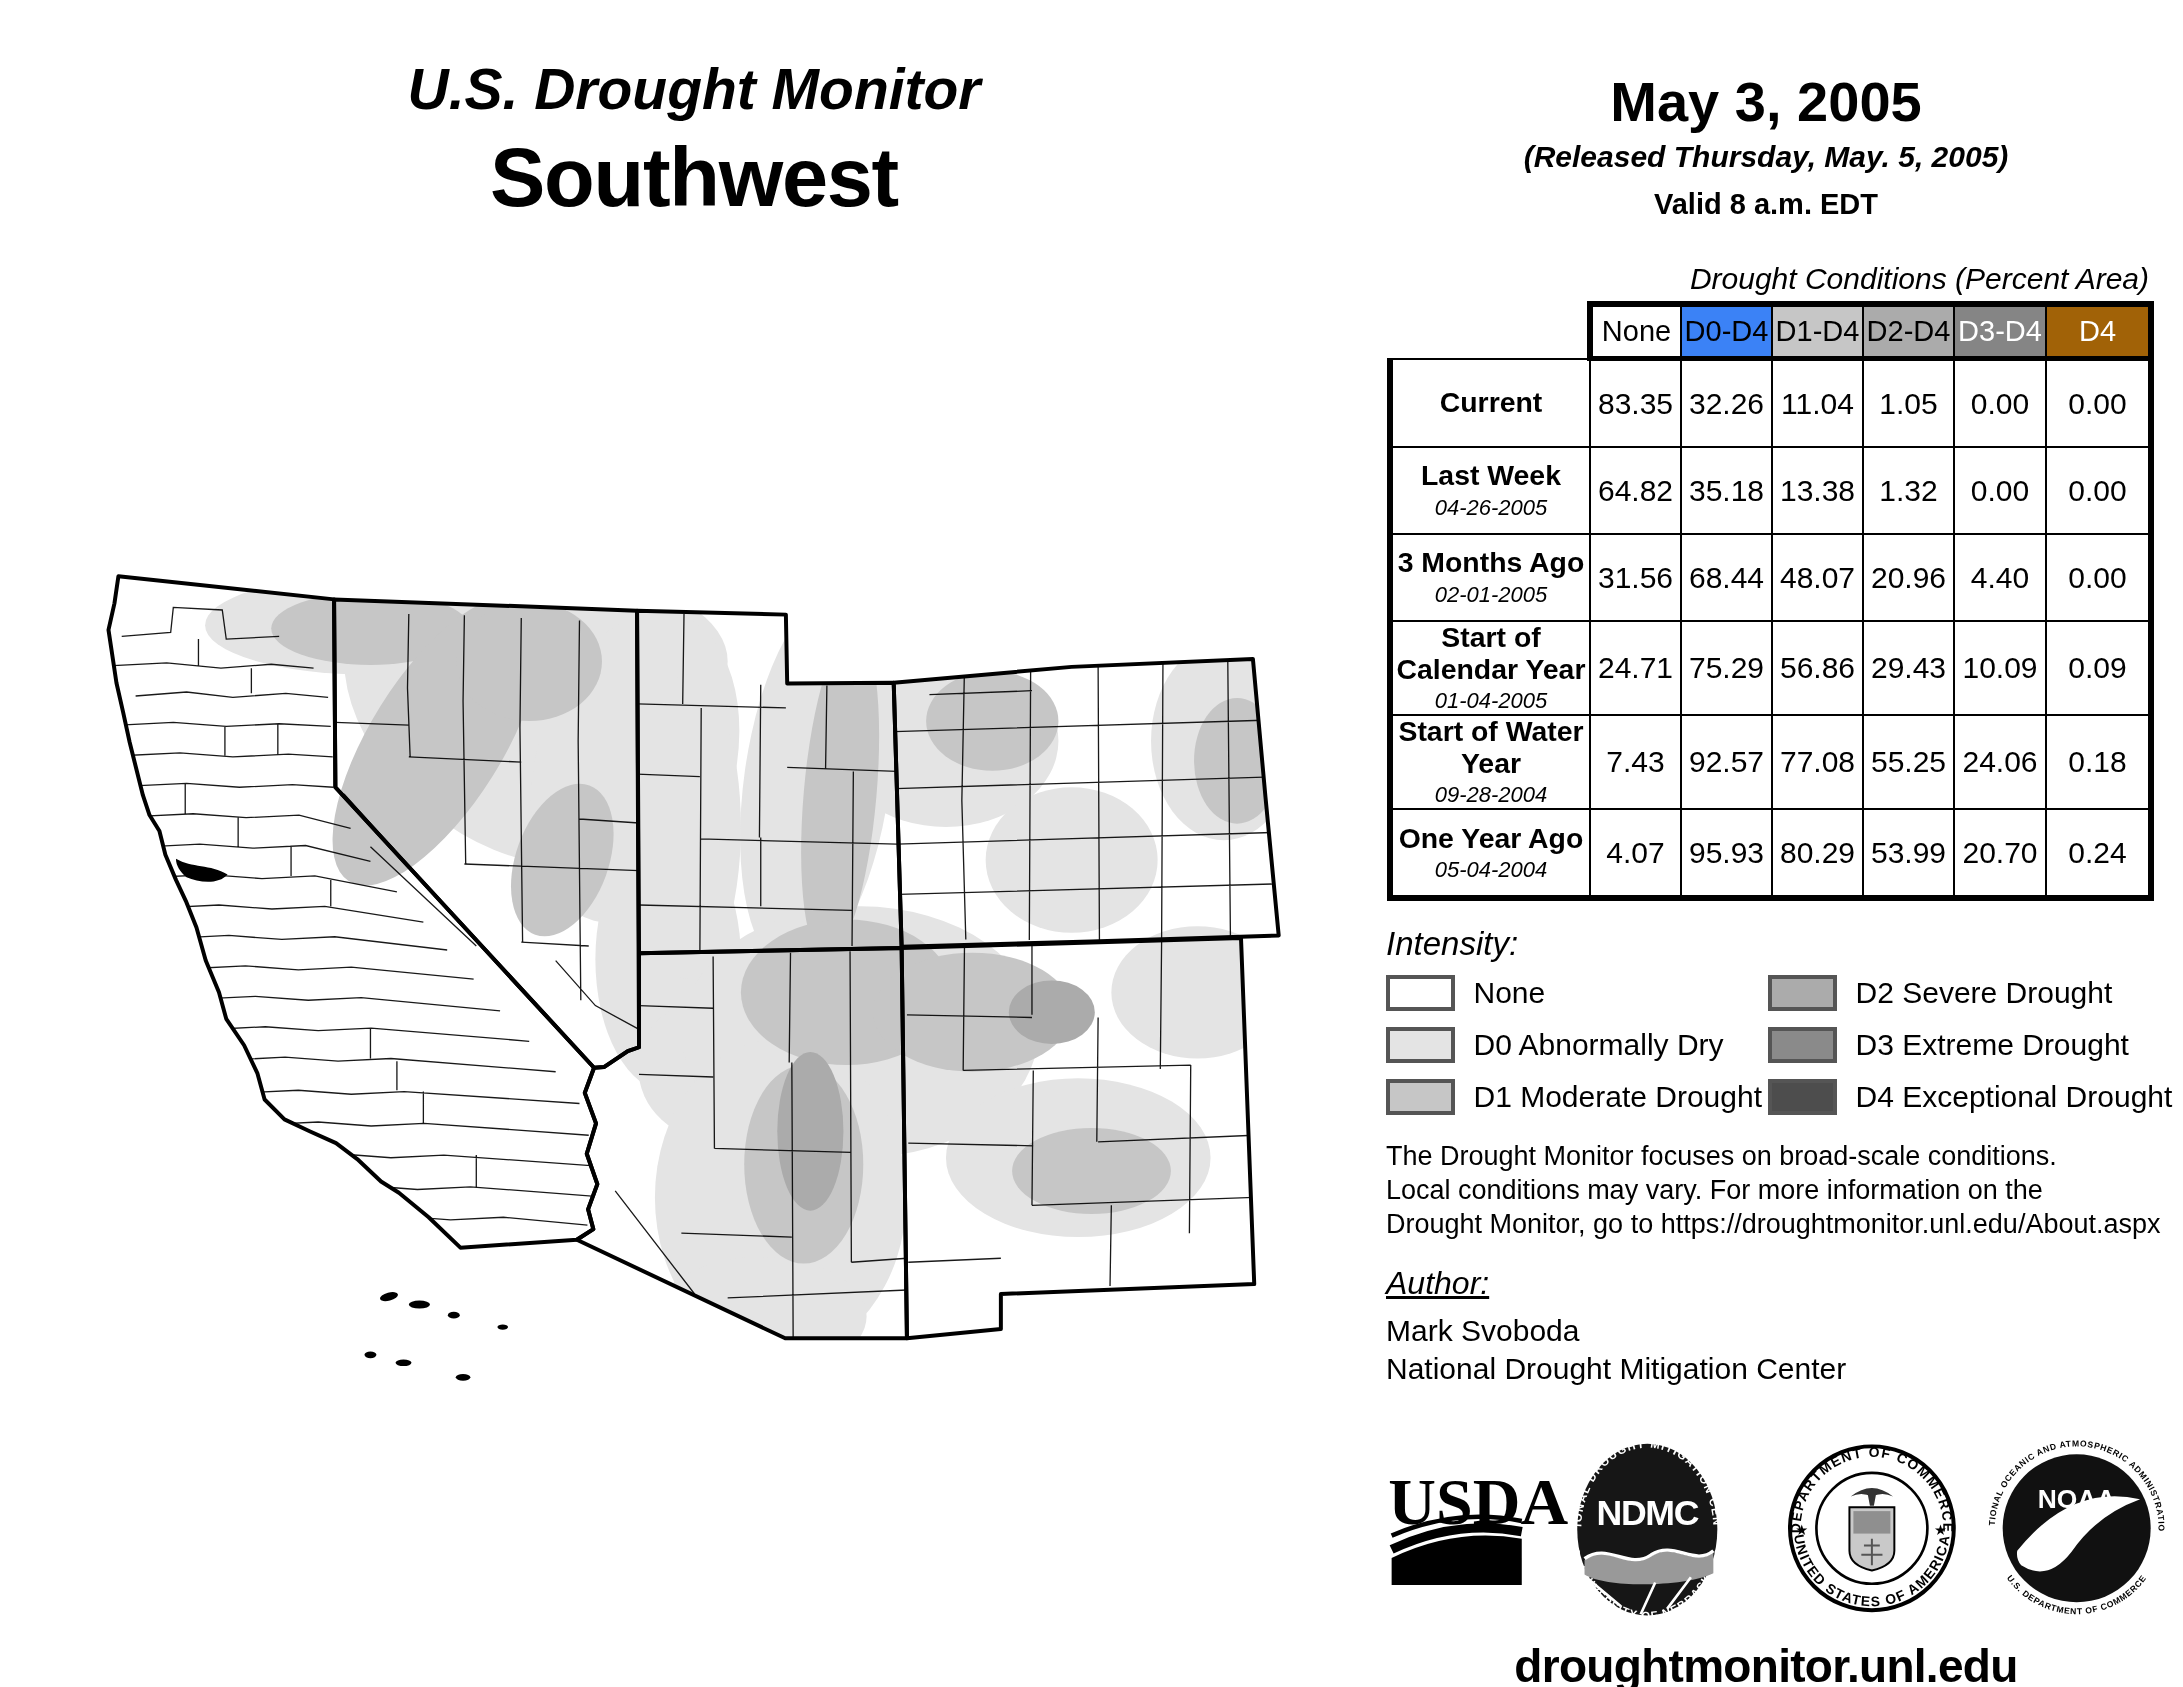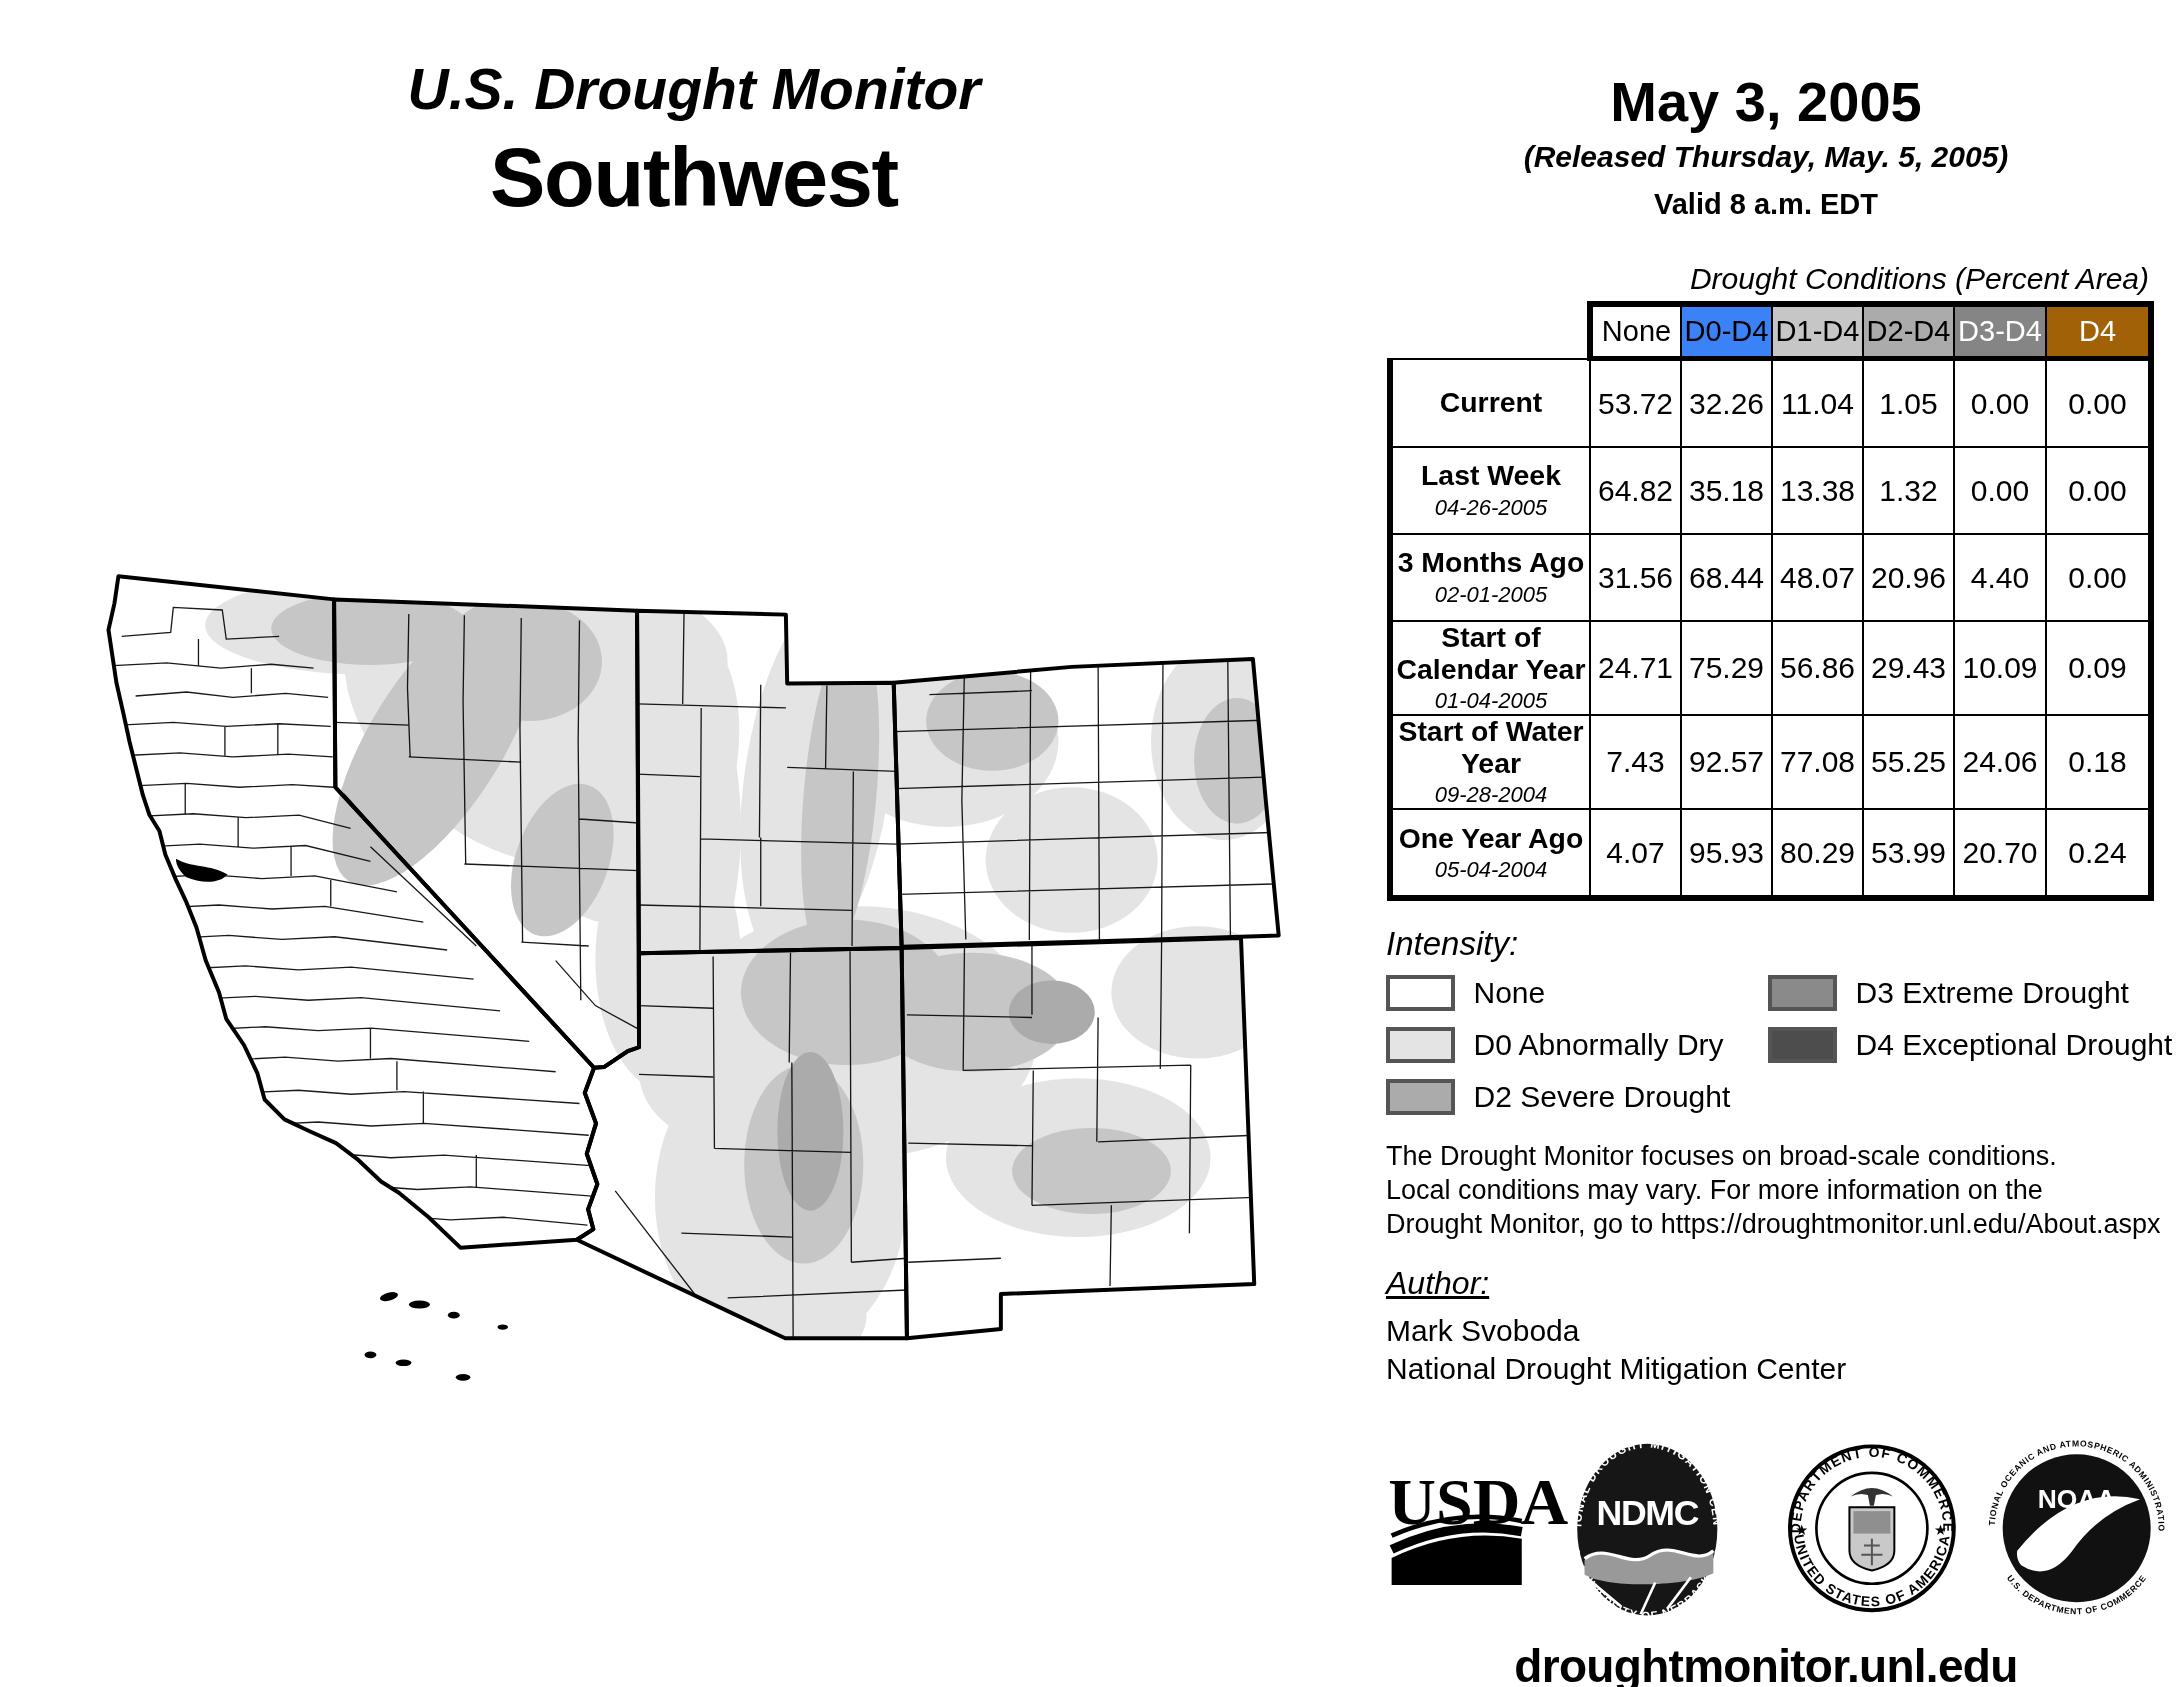--- a/index.html
+++ b/index.html
@@ -213,21 +213,21 @@
     <th style="background: #3b82f6;">D0-D4</th>
     <th style="background: rgb(198, 198, 198);">D1-D4</th>
     <th style="background: rgb(171, 171, 171);">D2-D4</th>
     <th class="wt" style="background: rgb(133, 133, 133);">D3-D4</th>
     <th class="last wt" style="background: #a16207;">D4</th>
   </tr>
   <tr>
     <td class="rowlabel">
       <div class="rl">Current</div>
     </td>
-    <td>53.72</td>
+    <td>83.35</td>
     <td>32.26</td>
     <td>11.04</td>
     <td>1.05</td>
     <td>0.00</td>
     <td class="last">0.00</td>
   </tr>
   <tr>
     <td class="rowlabel">
       <div class="rl">Last Week</div>
       <div class="rs">04-26-2005</div>
@@ -292,20 +292,24 @@
 
 <div class="abs intensity">Intensity:</div>
 <div class="abs legend">
   <div class="leg-item">
     <div class="swatch" style="background: rgb(255, 255, 255);"></div>
     <div class="leg-label">None</div>
   </div>
   <div class="leg-item">
     <div class="swatch" style="background: rgb(228, 228, 228);"></div>
     <div class="leg-label">D0 Abnormally Dry</div>
+  </div>
+  <div class="leg-item">
+    <div class="swatch" style="background: rgb(198, 198, 198);"></div>
+    <div class="leg-label">D1 Moderate Drought</div>
   </div>
   <div class="leg-item">
     <div class="swatch" style="background: rgb(171, 171, 171);"></div>
     <div class="leg-label">D2 Severe Drought</div>
   </div>
   <div class="leg-item">
     <div class="swatch" style="background: rgb(138, 138, 138);"></div>
     <div class="leg-label">D3 Extreme Drought</div>
   </div>
   <div class="leg-item">

